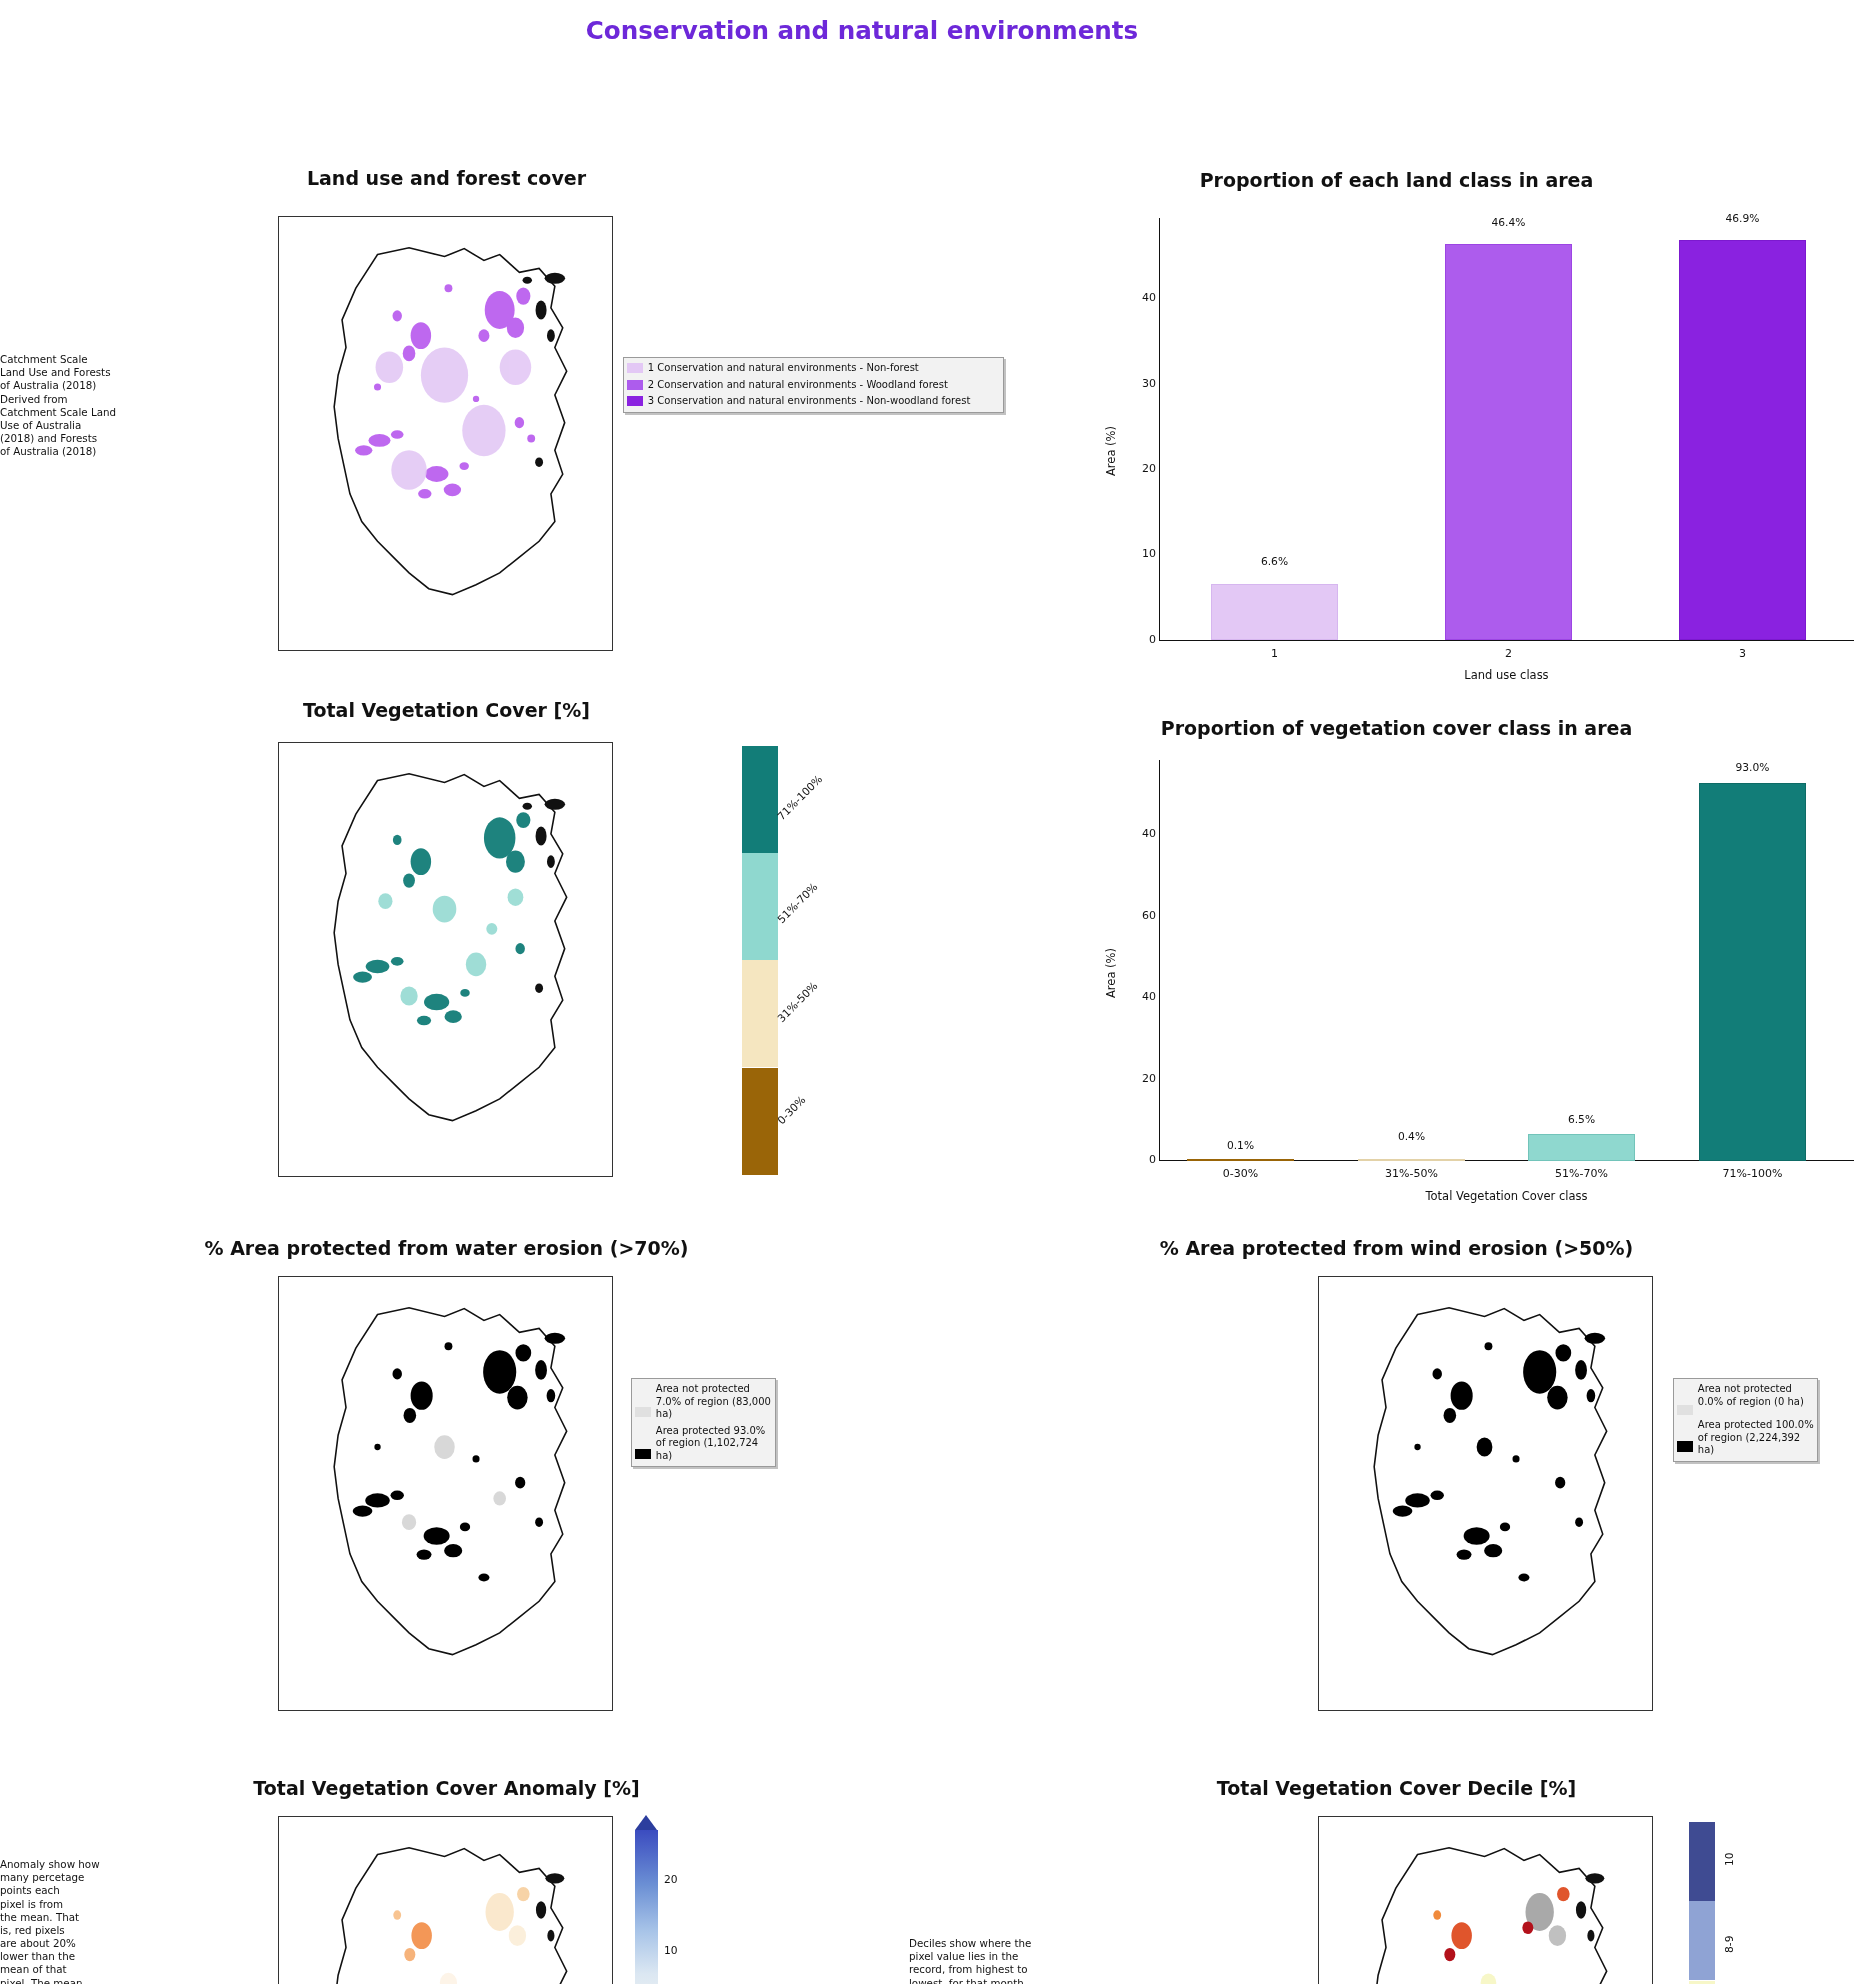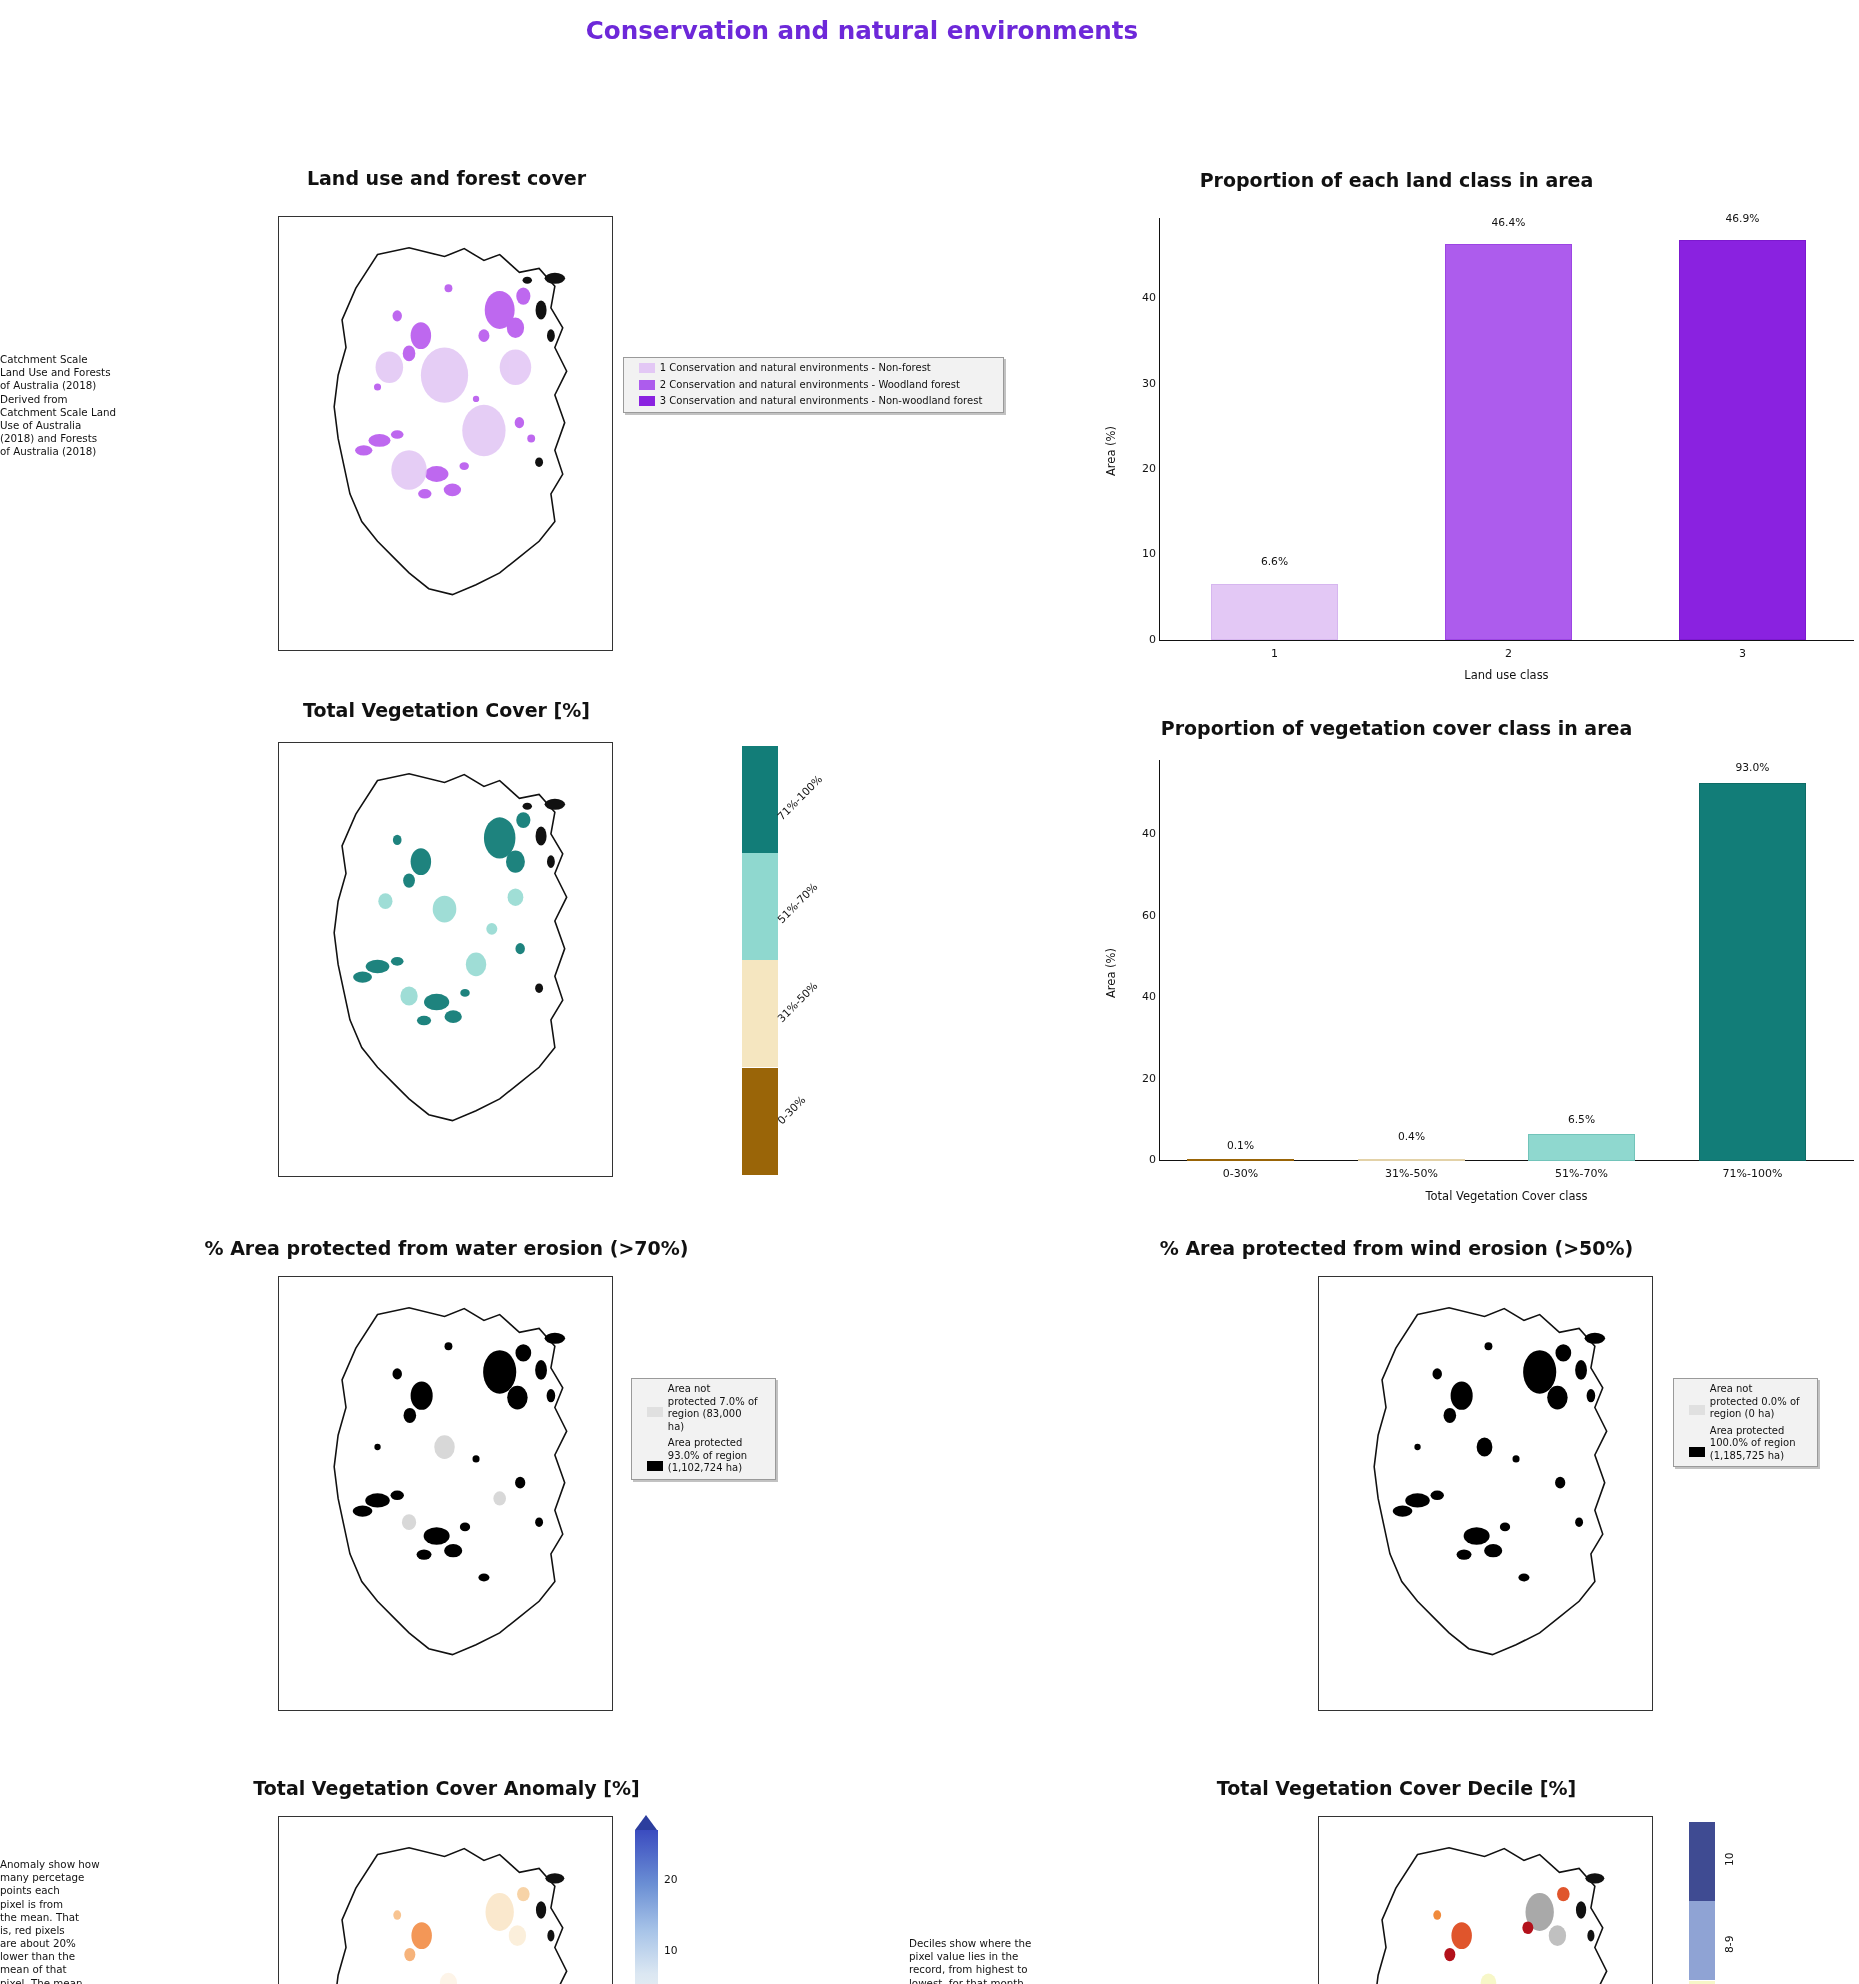--- a/index.html
+++ b/index.html
@@ -44,21 +44,21 @@
     font-size: 10.3px;
     line-height: 1.28;
     color: #111;
     white-space: pre-line;
   }
   .legend-box {
     position: absolute;
     background: #f2f2f2;
     border: 0.8px solid #9a9a9a;
     box-shadow: 2px 2px 0 rgba(120,120,120,0.45);
-    padding: 4px 15px;
+    padding: 4px 3px;
   }
   .legend-row {
     display: flex;
     align-items: flex-start;
     margin-bottom: 4px;
   }
   .legend-row:last-child { margin-bottom: 0; }
   .legend-swatch {
     width: 16px; height: 10.3px;
     margin-right: 4.8px;
@@ -387,21 +387,21 @@
   </svg>
 </div>
 
 <div class="legend-box" style="left:1673px; top:1378px; width:145px;">
   <div class="legend-row">
     <div class="legend-swatch" style="background:#e0e0e0; margin-top:22px;"></div>
     <div class="legend-label">Area not protected 0.0% of region (0 ha)</div>
   </div>
   <div class="legend-row">
     <div class="legend-swatch" style="background:#000000; margin-top:22px;"></div>
-    <div class="legend-label">Area protected 100.0% of region (1,185,725 ha)</div>
+    <div class="legend-label">Area protected 100.0% of region (2,224,392 ha)</div>
   </div>
 </div>
 
 <div class="panel-title" style="left:0; top:1777px; width:893px;">Total Vegetation Cover Anomaly [%]</div>
 
 <div class="side-note" style="left:0px; top:1858px; width:175px;">Anomaly show how
 many percetage
 points each
 pixel is from
 the mean. That

